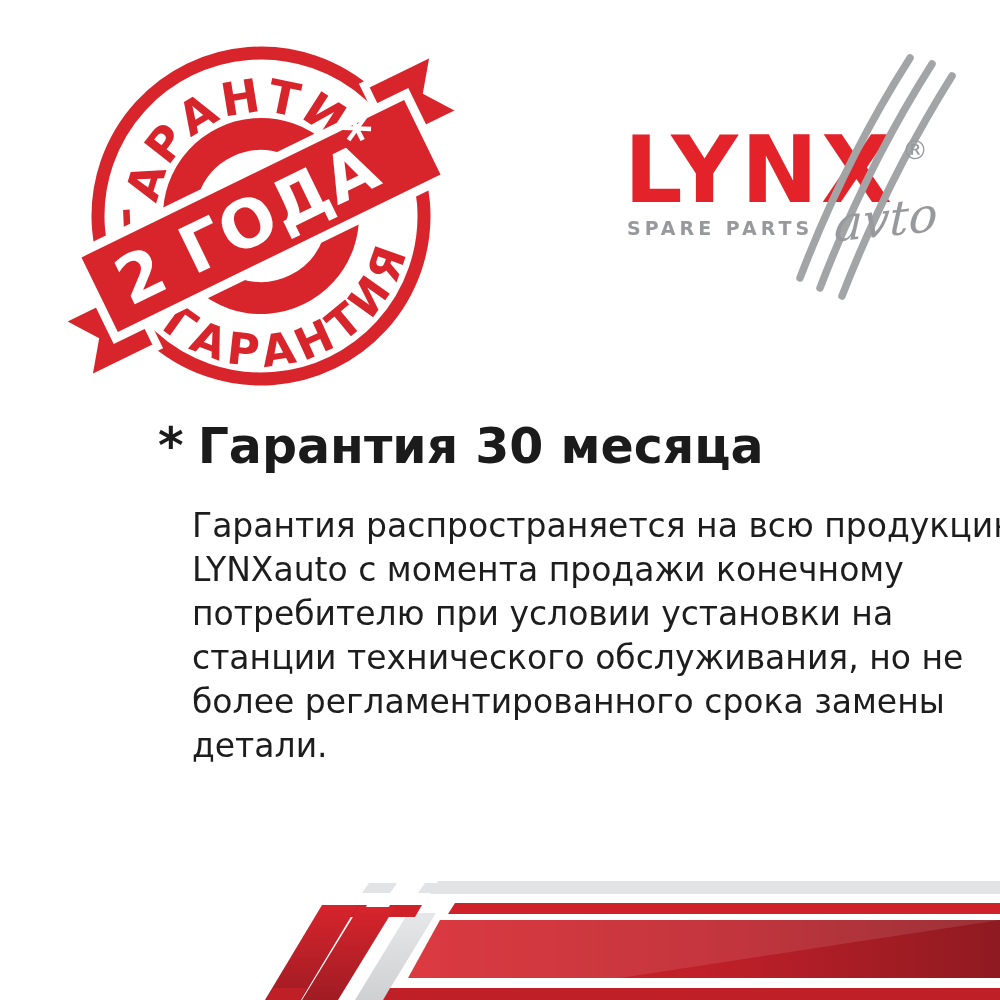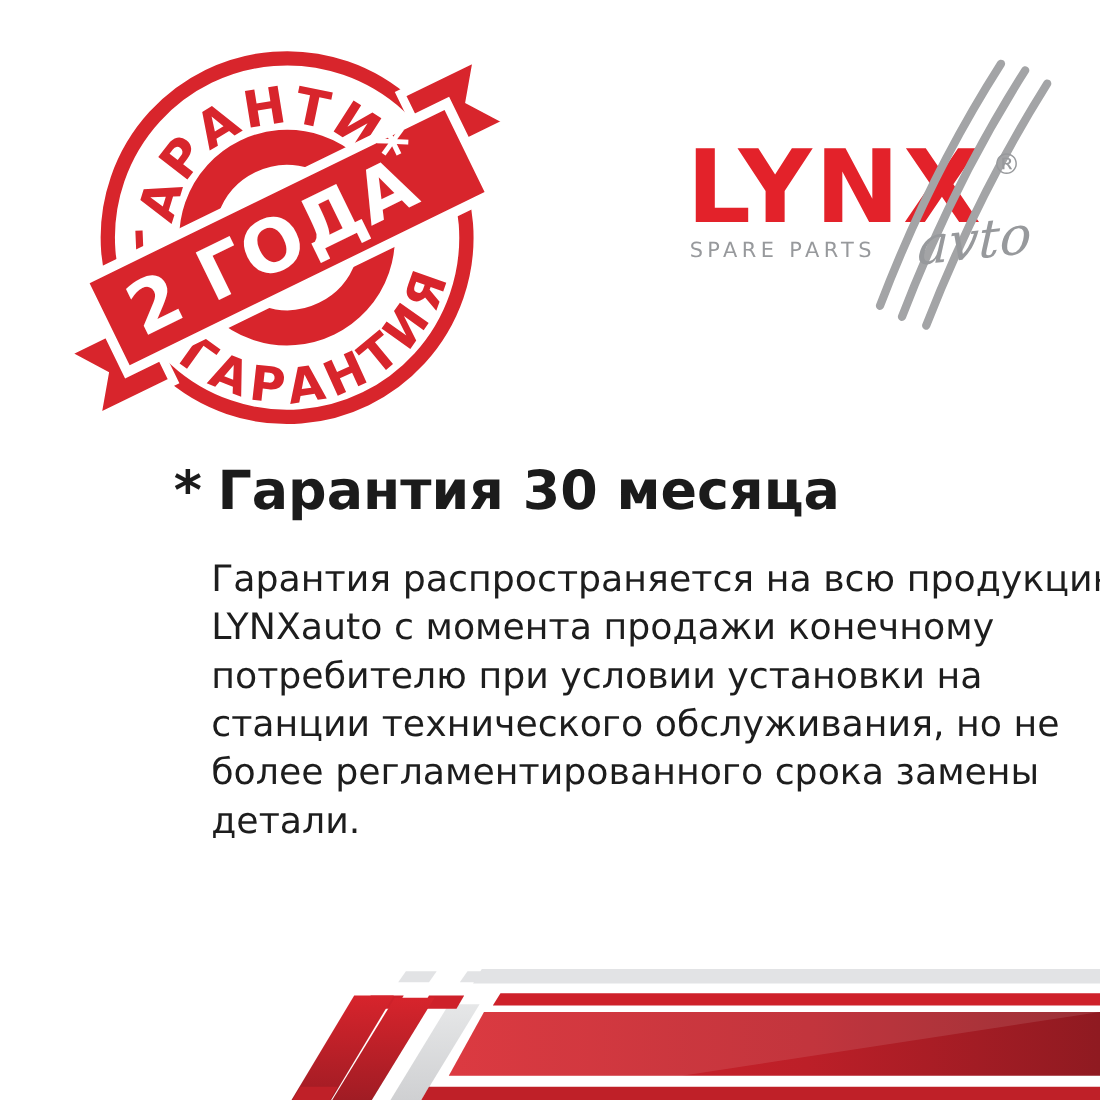--- a/index.html
+++ b/index.html
@@ -10,21 +10,21 @@
   .stamp{position:absolute;left:25px;top:28px;}
   .arc-text{font-family:"DejaVu Sans", sans-serif;font-weight:bold;font-size:46px;letter-spacing:3px;}
   .arc-bottom{font-size:44px;letter-spacing:6px;}
   .ribbon-text{font-family:"DejaVu Sans", sans-serif;font-weight:bold;font-size:66px;letter-spacing:1px;}
   .ribbon-ast{font-family:"DejaVu Sans", sans-serif;font-weight:bold;font-size:56px;}
 
   
   .logo{position:absolute;left:610px;top:45px;width:370px;height:270px;}
   .logo-brand{position:absolute;left:14px;top:80px;font-size:92px;font-weight:bold;line-height:1;
               color:#E3222A;letter-spacing:3px;}
-  .logo-sub{position:absolute;left:17px;top:172px;font-size:19px;font-weight:normal;
+  .logo-sub{position:absolute;left:17px;top:172px;font-size:19px;font-weight:bold;
             letter-spacing:4px;color:#97999C;}
   .logo-script{position:absolute;left:224px;top:146px;font-family:"DejaVu Serif", serif;
                font-style:italic;font-size:48px;color:#97999C;transform:rotate(-6deg) skewX(-8deg);}
   .logo-reg{position:absolute;left:292px;top:90px;font-size:26px;color:#97999C;}
   .logo-strokes{position:absolute;left:0;top:0;}
 
   
   .heading{position:absolute;left:158px;top:418px;display:flex;gap:14px;
            font-size:49px;font-weight:bold;color:#1b1b1b;white-space:nowrap;}
   .paragraph{position:absolute;left:192px;top:504px;font-size:33px;line-height:44px;

